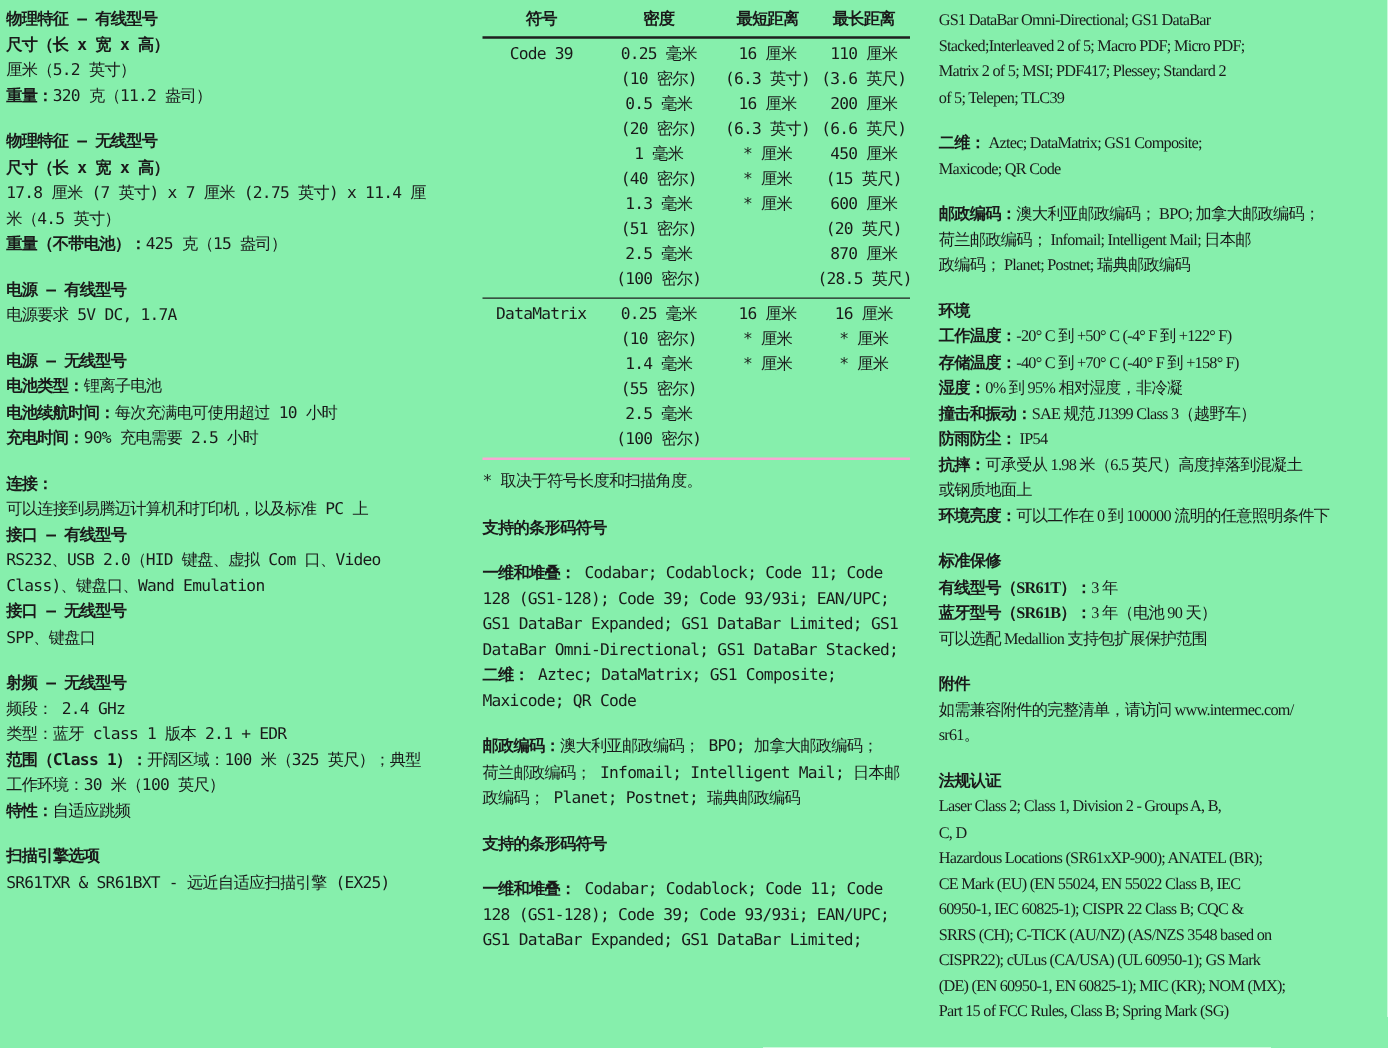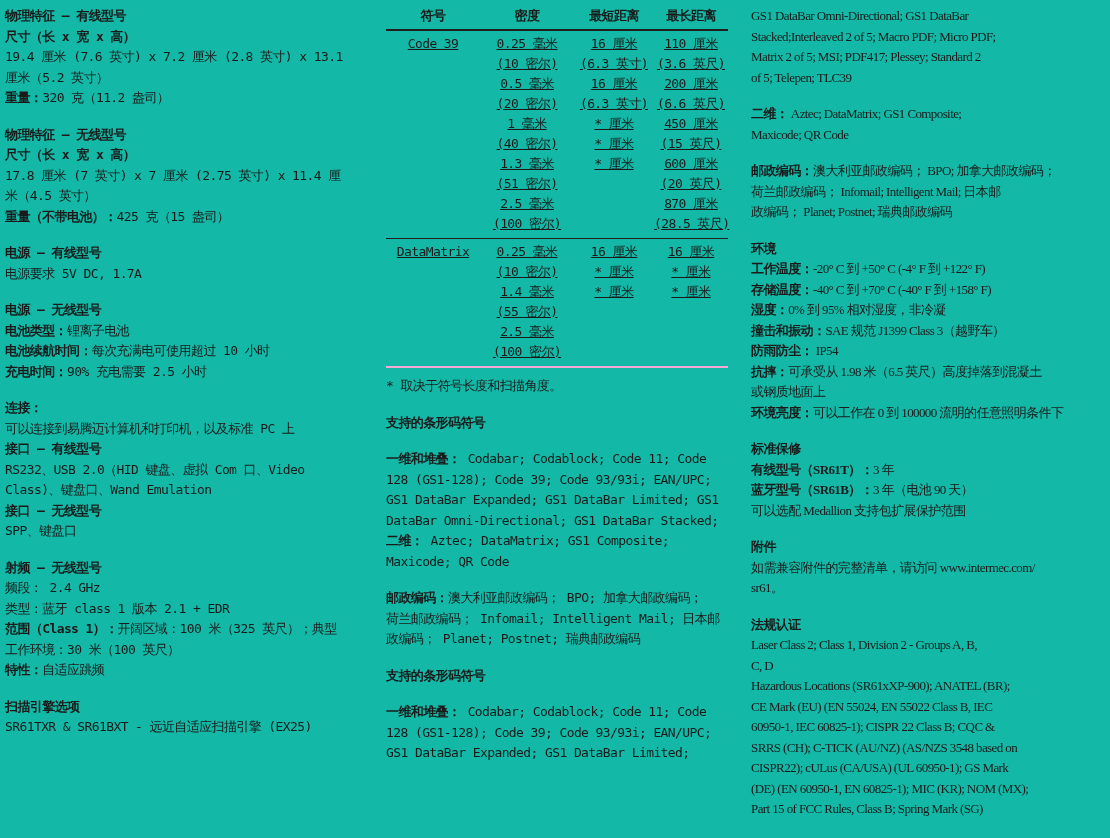--- a/index.html
+++ b/index.html
@@ -1,20 +1,20 @@
 <!DOCTYPE html>
 <html><head>
 <meta charset="utf-8">
 <style>
   html, body { margin: 0; padding: 0; background: #ffffff; }
   .page {
     position: relative;
     width: 1110px;
     height: 838px;
-    background: #14b8a6;
+    background: #86efac;
     overflow: hidden;
     font-family: "DejaVu Sans Mono", "Liberation Mono", monospace;
     font-size: 13px;
     letter-spacing: -0.6px;
     color: #1a1a1a;
   }
   .col { position: absolute; top: 6px; }
   #col0 { left: 5px;   width: 362px; }
   #col1 { left: 386px; width: 342px; }
   #col2 { left: 751px; width: 354px; font-family: Liberation Serif, serif; }
@@ -24,32 +24,31 @@
   .col .block:first-child { margin-top: 0; }
 
   .ln { line-height: 20.5px; white-space: nowrap; }
   .b  { font-weight: bold; }
 
   .scan-table { width: 342px; }
   .trow { display: grid; grid-template-columns: 94px 94px 80px 74px; }
   .tcell { text-align: center; line-height: 20px; white-space: nowrap; }
   .thead { padding-bottom: 3px; border-bottom: 2px solid #1f1f1f; }
   .thead .tcell { font-weight: bold; }
-  .tgroup { padding: 3px 0 4px 0; border-bottom: 1px solid #1f1f1f; text-decoration: underline; }
+  .tgroup { padding: 3px 0 4px 0; border-bottom: 1px solid #1f1f1f; }
   .tgroup.last { border-bottom: 2px solid #f9a8d4; }
 </style>
 </head>
 <body>
 
 <div class="page">
   <div class="col" id="col0">
       <div class="block">
         <div class="ln"><span class="b">物理特征 – 有线型号</span></div>
         <div class="ln"><span class="b">尺寸（长 x 宽 x 高）</span></div>
-        <div class="ln"><span>19.4 厘米 (7.6 英寸) x 7.2 厘米 (2.8 英寸) x 13.1</span></div>
         <div class="ln"><span>厘米（5.2 英寸）</span></div>
         <div class="ln"><span class="b">重量：</span><span>320 克（11.2 盎司）</span></div>
       </div>
       <div class="block">
         <div class="ln"><span class="b">物理特征 – 无线型号</span></div>
         <div class="ln"><span class="b">尺寸（长 x 宽 x 高）</span></div>
         <div class="ln"><span>17.8 厘米 (7 英寸) x 7 厘米 (2.75 英寸) x 11.4 厘</span></div>
         <div class="ln"><span>米（4.5 英寸）</span></div>
         <div class="ln"><span class="b">重量（不带电池）：</span><span>425 克（15 盎司）</span></div>
       </div>

